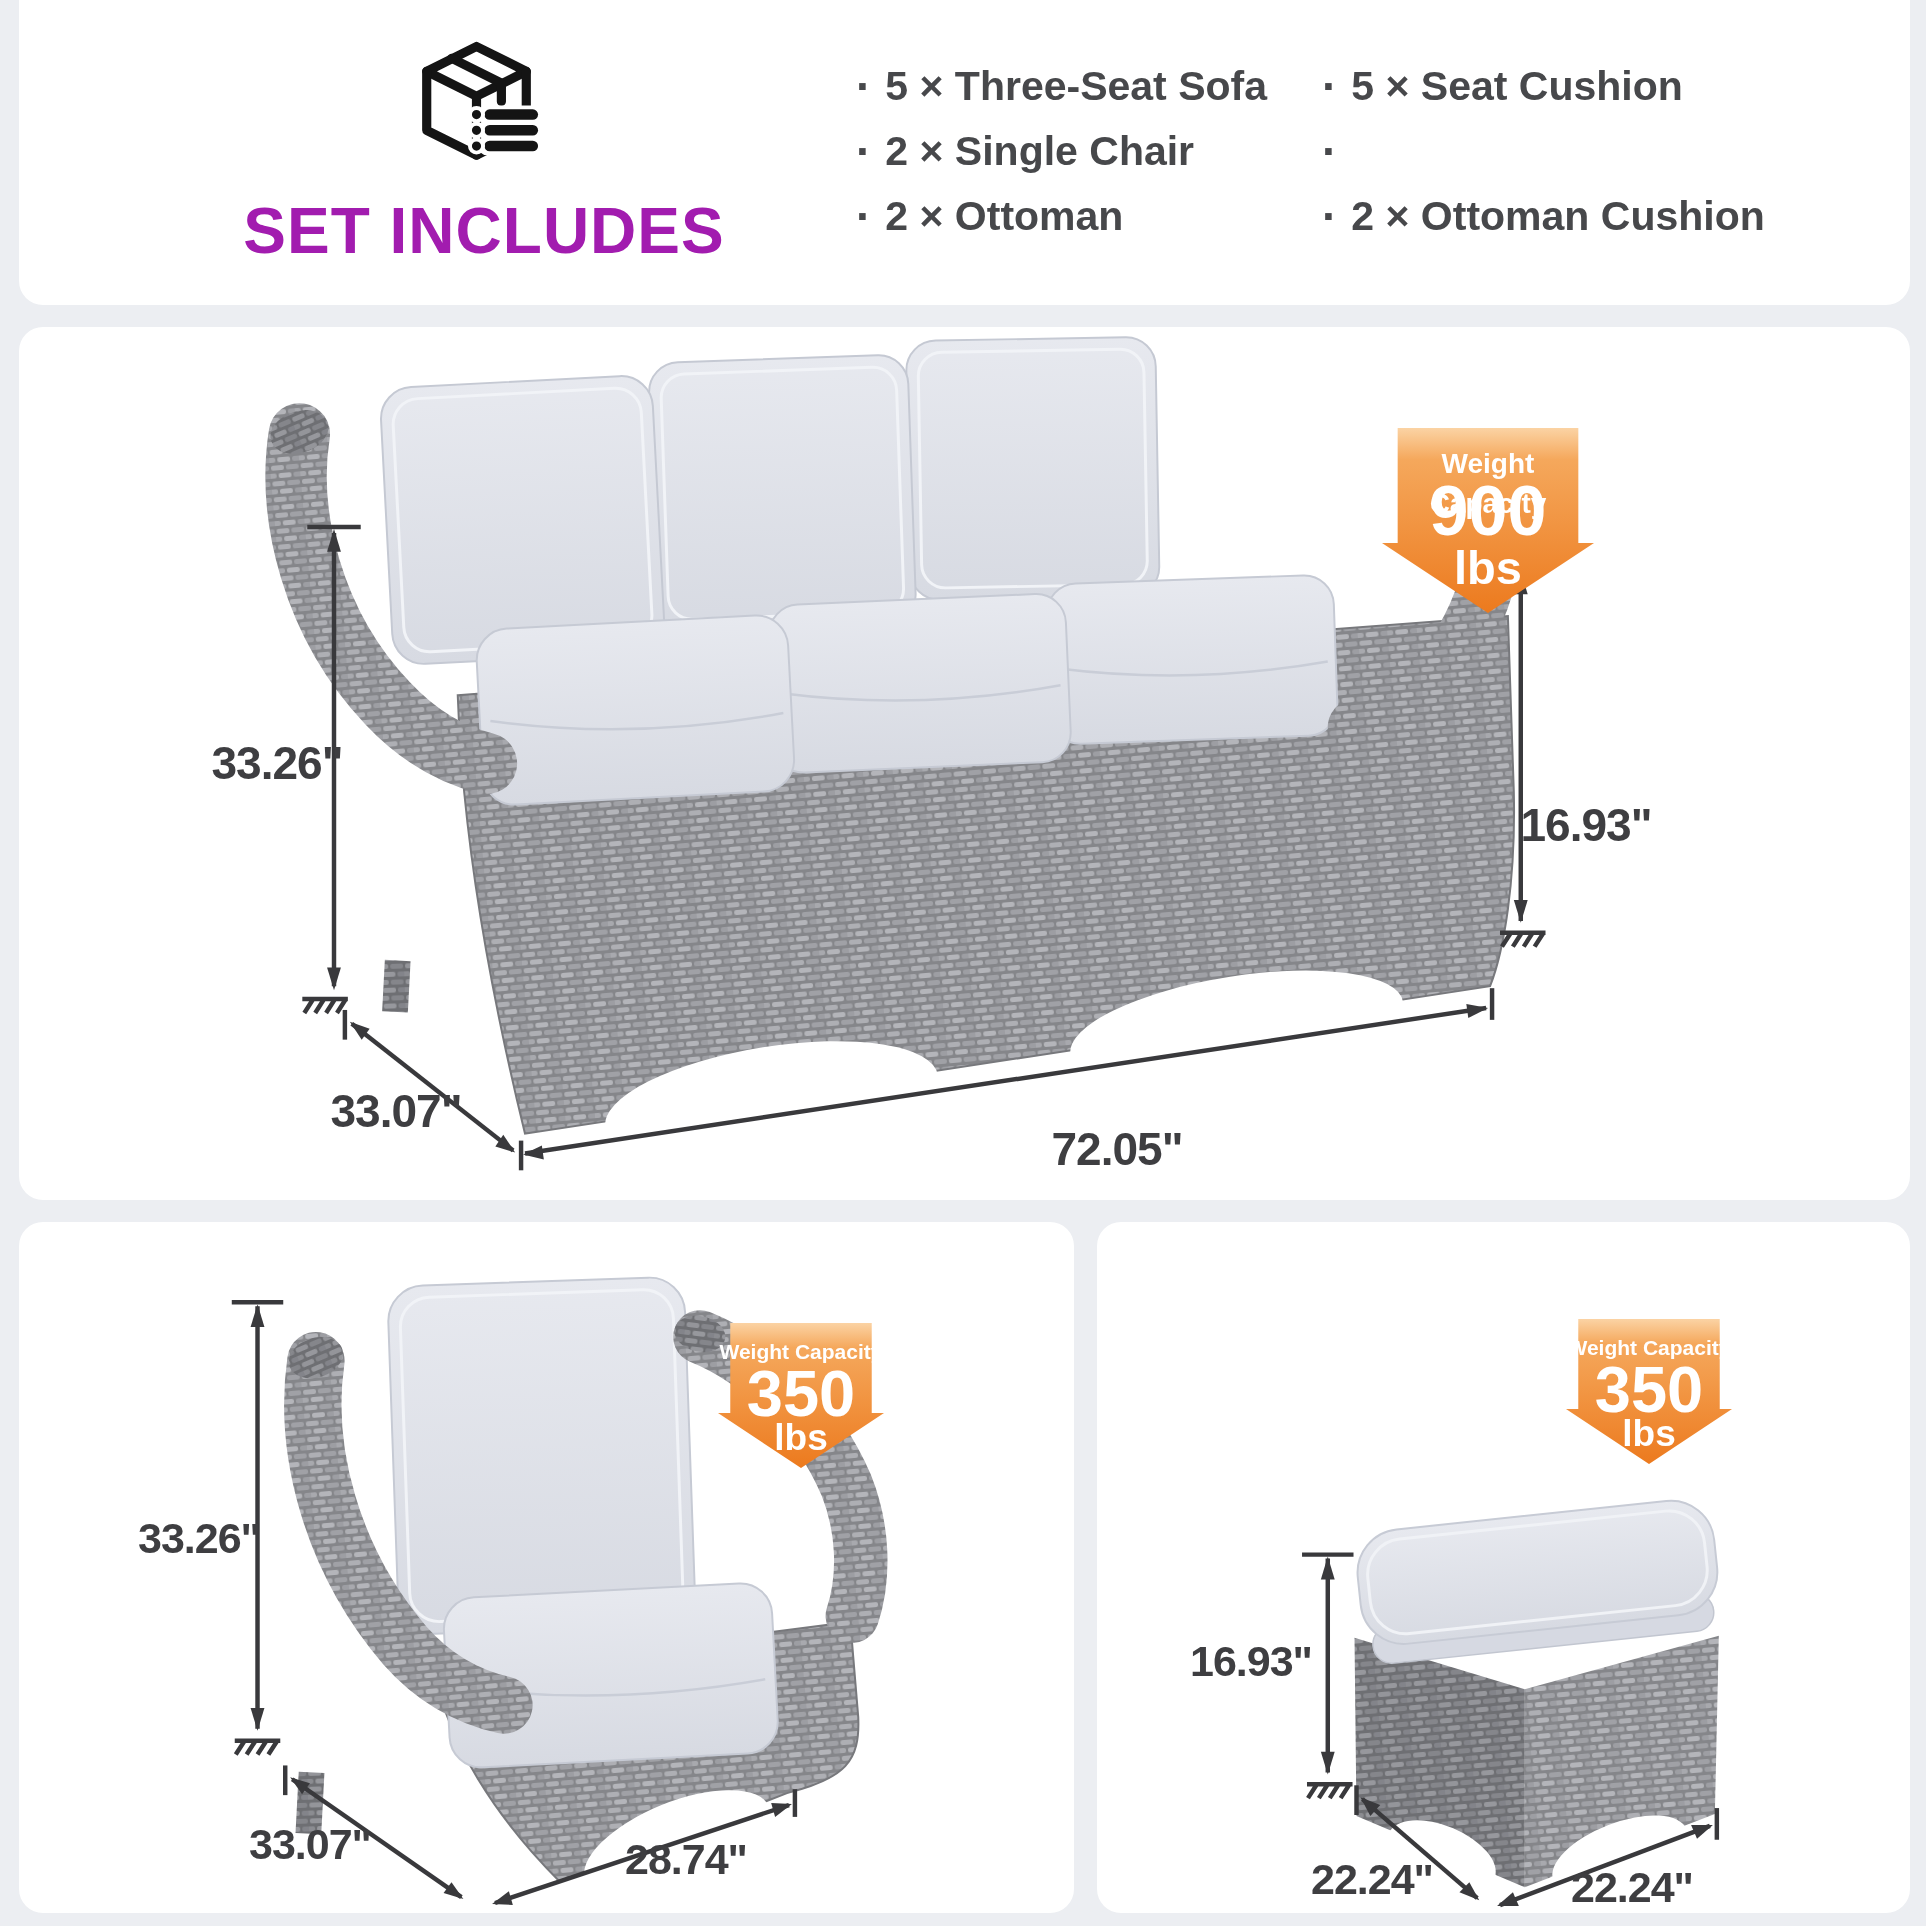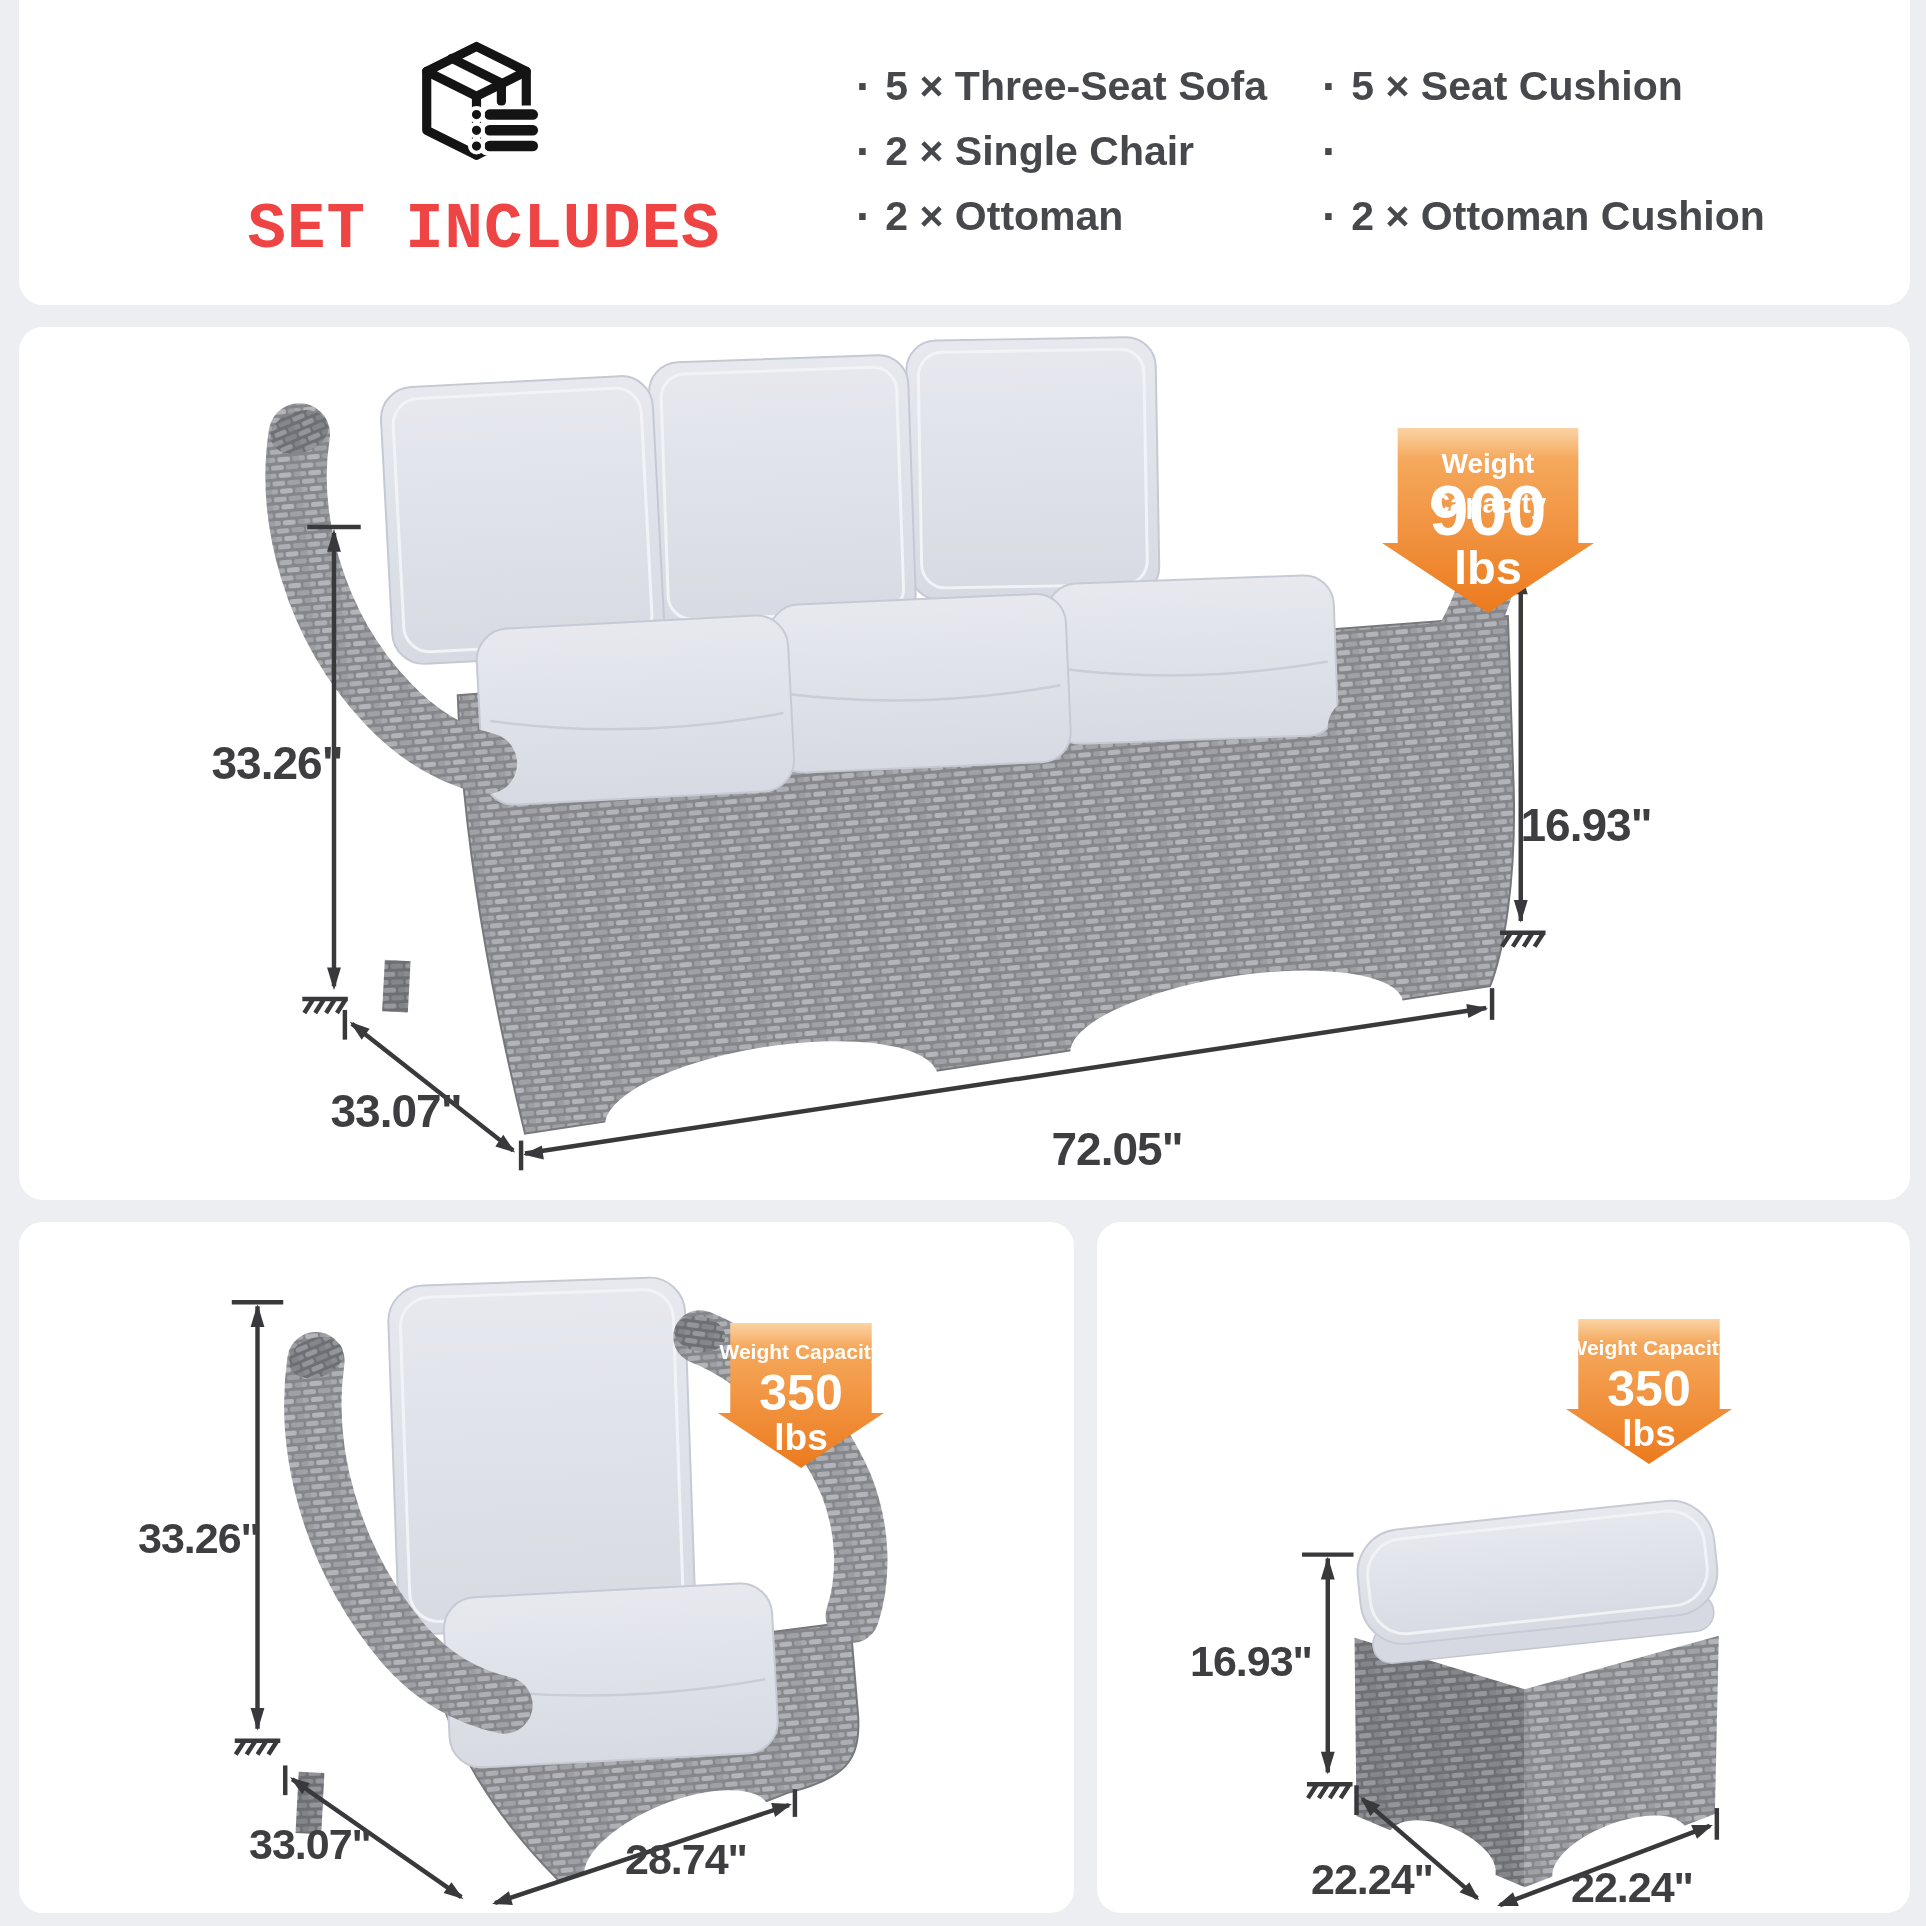--- a/index.html
+++ b/index.html
@@ -11,21 +11,21 @@
   #header-panel{left:19px;top:0;width:1891px;height:305px;border-radius:0 0 24px 24px;}
   #sofa-panel{left:19px;top:327px;width:1891px;height:873px;border-radius:24px;}
   #chair-panel{left:19px;top:1222px;width:1055px;height:691px;border-radius:24px;}
   #ottoman-panel{left:1097px;top:1222px;width:813px;height:691px;border-radius:24px;}
   .scene{position:absolute;left:0;top:0;display:block;}
 
   
   #box-icon{position:absolute;left:392px;top:36px;width:131px;height:131px;}
   #set-title{
     position:absolute;left:465px;top:194px;transform:translateX(-50%);
-    margin:0;font-size:64px;font-weight:800;letter-spacing:1px;color:#ef4444;white-space:nowrap;font-family:Liberation Mono, monospace;
+    margin:0;font-size:64px;font-weight:800;letter-spacing:1px;color:#a21caf;white-space:nowrap;
   }
   .inc-col{position:absolute;top:65px;display:flex;flex-direction:column;gap:22px;}
   #inc-col-1{left:837px;}
   #inc-col-2{left:1303px;}
   .inc-item{display:flex;align-items:center;height:43px;color:#47484b;font-weight:700;font-size:41px;white-space:nowrap;}
   .inc-item .bullet{font-size:46px;margin-right:14px;line-height:43px;}
 
   
   .dim{position:absolute;transform:translate(-50%,-50%);font-weight:700;color:#3e3e41;white-space:nowrap;line-height:1;}
   .dim-lg{font-size:46px;letter-spacing:-1px;}
@@ -34,21 +34,21 @@
   
   .badge{position:absolute;margin-top:46px;}
   .badge svg{position:absolute;left:0;top:0;width:100%;height:100%;}
   .badge div{position:absolute;left:0;width:100%;text-align:center;color:#ffffff;font-weight:700;}
   .badge-lg{width:212px;height:185px;}
   .badge-lg .b1{top:16px;font-size:28px;line-height:40px;}
   .badge-lg .b2{top:44px;font-size:70px;line-height:79px;font-weight:800;}
   .badge-lg .b3{top:117px;font-size:47px;line-height:46px;}
   .badge-sm{width:166px;height:145px;}
   .badge-sm .b1{top:14px;font-size:21px;line-height:30px;}
-  .badge-sm .b2{top:40px;font-size:50px;line-height:61px;font-weight:800;}
+  .badge-sm .b2{top:40px;font-size:65px;line-height:61px;font-weight:800;}
   .badge-sm .b3{top:97px;font-size:37px;line-height:36px;}
 
   .dimline{stroke:#39393c;stroke-width:4.5;fill:none;}
   .dimhead{fill:#39393c;stroke:none;}
 </style>
 </head>
 <body>
 
 <div id="canvas">
 

